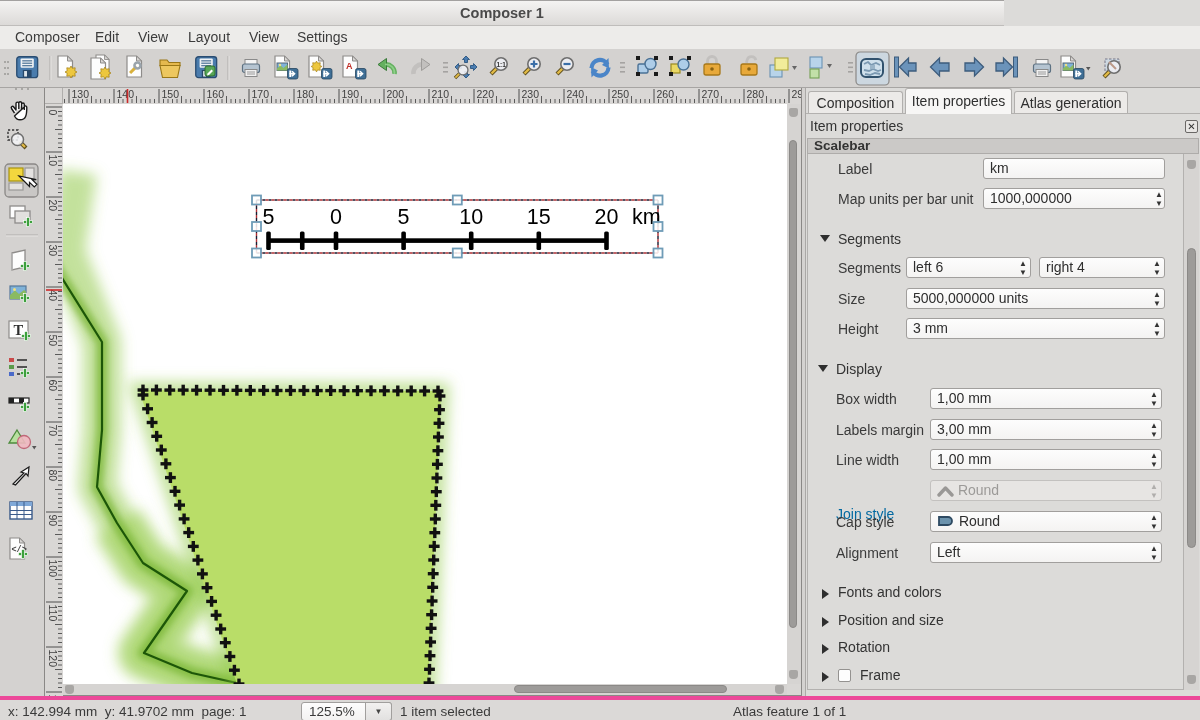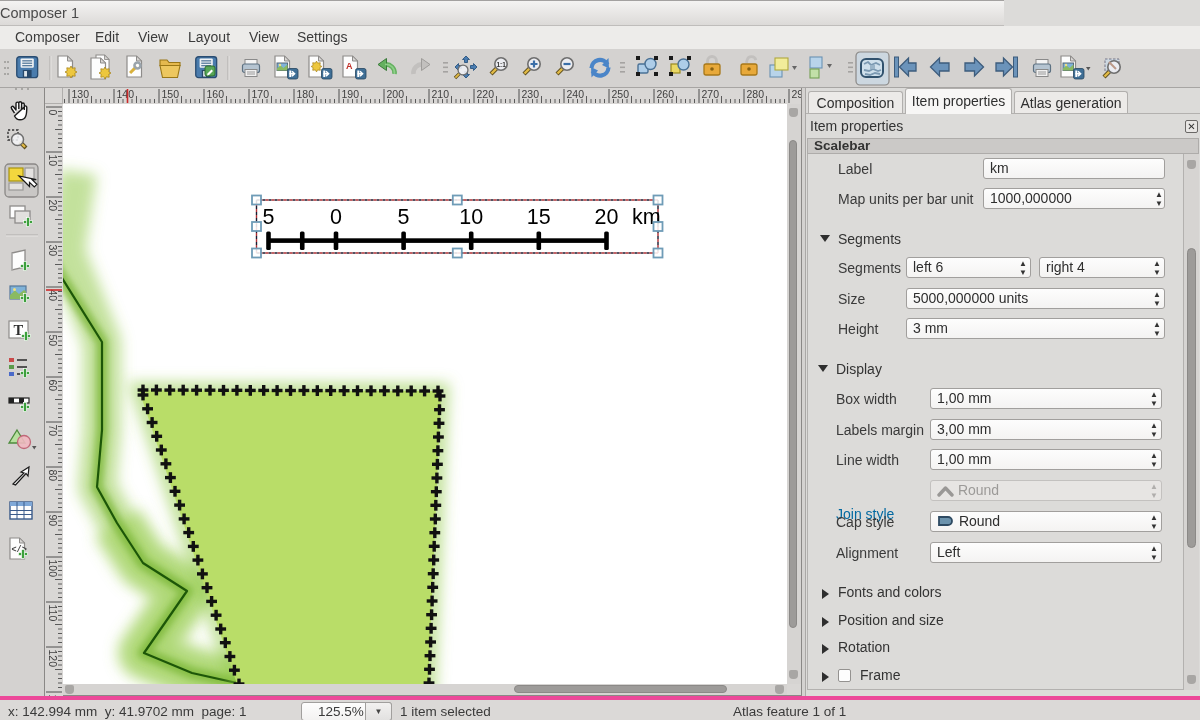--- a/index.html
+++ b/index.html
@@ -1,17 +1,17 @@
 <!DOCTYPE html>
 <html><head><meta charset="utf-8"><style>
 *{margin:0;padding:0;box-sizing:border-box}
 html,body{width:1200px;height:720px;overflow:hidden}
 body{font-family:"Liberation Sans",sans-serif;background:#dcdbd9;position:relative;font-size:14px;color:#3a3a3a}
 .abs{position:absolute}
-.titlebar{left:0;top:0;width:1004px;height:26px;background:linear-gradient(#f4f3f2,#dcdad8);border-top:1px solid #a3a1a0;border-bottom:1px solid #bfbdbb;text-align:left;font-weight:normal;color:#4a4a4a;line-height:25px;font-size:14.5px}
+.titlebar{left:0;top:0;width:1004px;height:26px;background:linear-gradient(#f4f3f2,#dcdad8);border-top:1px solid #a3a1a0;border-bottom:1px solid #bfbdbb;text-align:center;font-weight:bold;color:#4a4a4a;line-height:25px;font-size:14.5px}
 .menubar{left:0;top:26px;width:1200px;height:23px;background:#edecea;color:#3c3c3c;font-size:14px}
 .menubar span{position:absolute;top:3px}
 .toolbar{left:0;top:49px;width:1200px;height:39px;background:#d4d2d0;border-bottom:1px solid #a7a5a3}
 .mainarea{left:0;top:88px;width:1200px;height:608px;background:#d4d2d0}
 .canvasframe{position:absolute;left:44px;top:0px;width:758px;height:608px;border:1px solid #8a8886;background:#d9d7d5}
 .cpage{position:absolute;left:63px;top:104px;width:724px;height:580px;background:#ffffff;overflow:hidden}
 .corner{position:absolute;left:45px;top:88px;width:18px;height:16px;background:#d9d7d5;border-right:1px solid #b0aeac;border-bottom:1px solid #b0aeac}
 .hscroll{position:absolute;left:63px;top:684px;width:724px;height:11px;background:#d6d4d2}
 .vscroll{position:absolute;left:787px;top:104px;width:14px;height:580px;background:#d6d4d2}
 .thumb{position:absolute;background:#9d9b99;border-radius:5px;border:1px solid #8b8987}
@@ -903,17 +903,17 @@
 
   <div style="position:absolute;left:377px;top:66px;width:16px;height:536px;background:#d6d4d2;border-left:1px solid #b3b1af">
     <div class="thumb" style="left:3px;top:94px;width:9px;height:300px"></div>
     <div class="sbtn" style="left:3px;top:6px"></div>
     <div class="sbtn" style="left:3px;top:521px"></div>
   </div>
 </div>
 
 <div class="abs statusbar">
     <span style="position:absolute;left:8px;top:4px">x: 142.994 mm&nbsp;&nbsp;y: 41.9702 mm&nbsp;&nbsp;page: 1</span>
-<span style="position:absolute;left:301px;top:2px;width:91px;height:19px;background:linear-gradient(#fdfdfd,#f3f2f1);border:1px solid #a19f9d;border-radius:3px;line-height:18px;padding-left:16px;font-size:13.5px">125.5%</span>
+<span style="position:absolute;left:301px;top:2px;width:91px;height:19px;background:linear-gradient(#fdfdfd,#f3f2f1);border:1px solid #a19f9d;border-radius:3px;line-height:18px;padding-left:7px;font-size:13.5px">125.5%</span>
 <span style="position:absolute;left:365px;top:2px;width:27px;height:19px;border:1px solid #a19f9d;border-radius:0 3px 3px 0;background:linear-gradient(#f2f1f0,#e2e1e0);text-align:center;line-height:17px;font-size:8px;color:#444">▼</span>
 <span style="position:absolute;left:400px;top:4px">1 item selected</span>
 <span style="position:absolute;left:733px;top:4px">Atlas feature 1 of 1</span>
 </div>
 
 </body></html>

